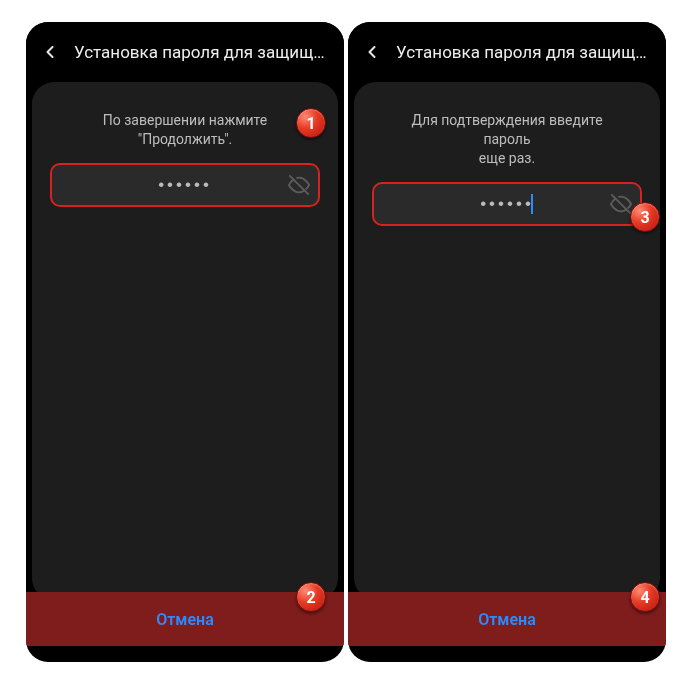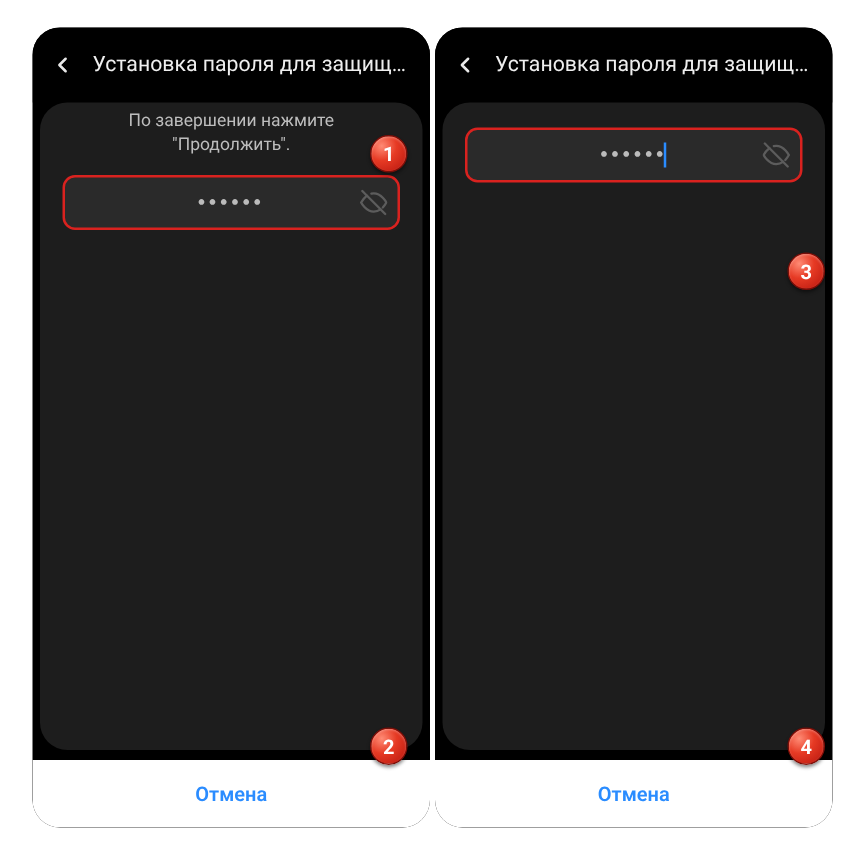--- a/index.html
+++ b/index.html
@@ -46,21 +46,21 @@
     text-overflow: ellipsis;
     flex: 1;
   }
 
   .content {
     position: relative;
     margin: 0 6px;
     background: #1d1d1d;
     border-radius: 22px;
     height: 518px;
-    padding: 6px 10px 10px;
+    padding: 29px 10px 10px;
   }
   .instruction {
     color: #bdbdbd;
     font-size: 14px;
     text-align: center;
     line-height: 1.35;
     padding: 0 26px;
     white-space: pre-line;
   }
 
@@ -97,25 +97,25 @@
     left: 50%;
     top: 50%;
     width: 1.5px;
     height: 20px;
     background: #2a8cff;
     transform: translate(24px, -50%);
   }
 
   .actions {
     position: absolute;
-    bottom: 0;
+    bottom: 16px;
     left: 0;
     right: 0;
     height: 54px;
-    background: #ffffff;
+    background: #7f1d1d;
     display: flex;
     flex-direction: column;
   }
   .actions .btn {
     flex: 1;
     display: flex;
     align-items: center;
     justify-content: center;
     color: #2a8cff;
     font-size: 16px;
@@ -188,20 +188,22 @@
     <div class="titlebar">
       <span class="back">
         <svg width="20" height="20" viewBox="0 0 24 24" fill="none" stroke="#e8e8e8" stroke-width="2.4" stroke-linecap="round" stroke-linejoin="round">
             <polyline points="15 18 9 12 15 6"></polyline>
           </svg>
       </span>
       <div class="title">Установка пароля для защищен…</div>
     </div>
 
     <div class="content">
+      <div class="instruction">Для подтверждения введите пароль
+еще раз.</div>
       <div class="input-wrap">
         <input class="pw-input" type="text" readonly="" value="••••••" style="">
         <span class="cursor"></span>
         <span class="eye">
           <svg width="22" height="22" viewBox="0 0 24 24" fill="none" stroke="#9a9a9a" stroke-width="2" stroke-linecap="round" stroke-linejoin="round">
             <path d="M17.94 17.94A10.94 10.94 0 0 1 12 20C5 20 1 12 1 12a20.3 20.3 0 0 1 5.06-5.94"></path>
             <path d="M9.9 4.24A10.9 10.9 0 0 1 12 4c7 0 11 8 11 8a20.4 20.4 0 0 1-3.09 4.31"></path>
             <line x1="2" y1="2" x2="22" y2="22"></line>
           </svg>
         </span>

